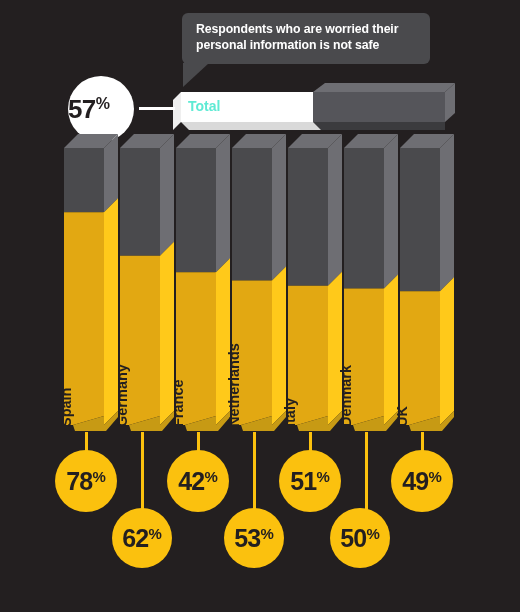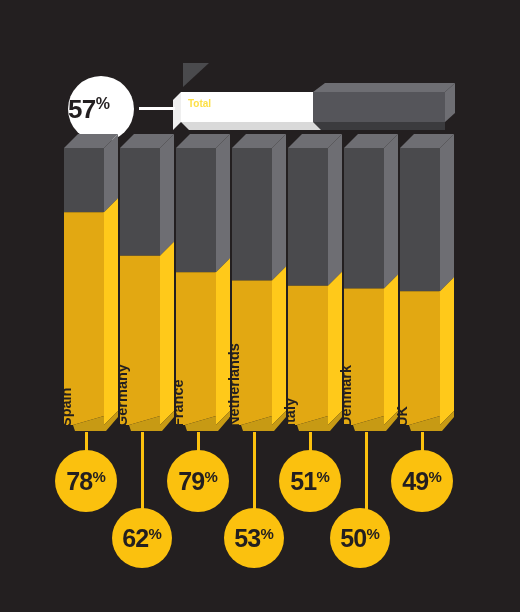--- a/index.html
+++ b/index.html
@@ -84,22 +84,22 @@
     font-weight: bold;
     line-height: 1;
     position: relative;
     top: -5px;
   }
 
   .total-label {
     position: absolute;
     left: 188px;
     top: 98px;
-    color: #fde047;
-    font-size: 10px;
+    color: #5eead4;
+    font-size: 14px;
     font-weight: bold;
     z-index: 6;
   }
   .bar-label {
     position: absolute;
     color: #231f20;
     font-size: 14.5px;
     font-weight: bold;
     white-space: nowrap;
     transform-origin: left bottom;
@@ -137,20 +137,24 @@
     top: -5px;
     left: 0px;
   }
 </style>
 </head>
 <body>
 
 <div id="stage">
 
   <div class="tooltip-tail"></div>
+  <div class="tooltip">
+    <div class="tooltip-text">Respondents who are worried their
+personal information is not safe</div>
+  </div>
 
   <svg width="520" height="612" style="position:absolute;left:0;top:0;">
 
     <polygon points="313,92 445,92 455,83 325,83" fill="#6e6e73"></polygon>
     <polygon points="313,92 445,92 445,122 313,122" fill="#55555a"></polygon>
     <polygon points="445,92 455,83 455,113 445,122" fill="#6e6e73"></polygon>
     <polygon points="313,122 445,122 445,130 321,130" fill="#3b3b3e"></polygon>
 
     <polygon points="181,92 313,92 313,122 181,122" fill="#ffffff"></polygon>
     <polygon points="181,122 313,122 321,130 189,130" fill="#d9d9d9"></polygon>
@@ -219,21 +223,21 @@
       </div>
       <div class="bar-label" style="left: 130px; top: 411px;">Germany</div>
       <div class="stem" style="left: 140.5px; top: 432px; height: 106px;"></div>
       <div class="pct-circle" style="left: 112px; top: 508px; width: 60px; height: 60px;">
         <span class="num">62</span>
         <span class="sym">%</span>
       </div>
       <div class="bar-label" style="left: 186px; top: 411px;">France</div>
       <div class="stem" style="left: 196.5px; top: 432px; height: 49px;"></div>
       <div class="pct-circle" style="left: 167px; top: 450px; width: 62px; height: 62px;">
-        <span class="num">79</span>
+        <span class="num">42</span>
         <span class="sym">%</span>
       </div>
       <div class="bar-label" style="left: 242px; top: 411px;">Netherlands</div>
       <div class="stem" style="left: 252.5px; top: 432px; height: 106px;"></div>
       <div class="pct-circle" style="left: 224px; top: 508px; width: 60px; height: 60px;">
         <span class="num">53</span>
         <span class="sym">%</span>
       </div>
       <div class="bar-label" style="left: 298px; top: 411px;">Italy</div>
       <div class="stem" style="left: 308.5px; top: 432px; height: 49px;"></div>

